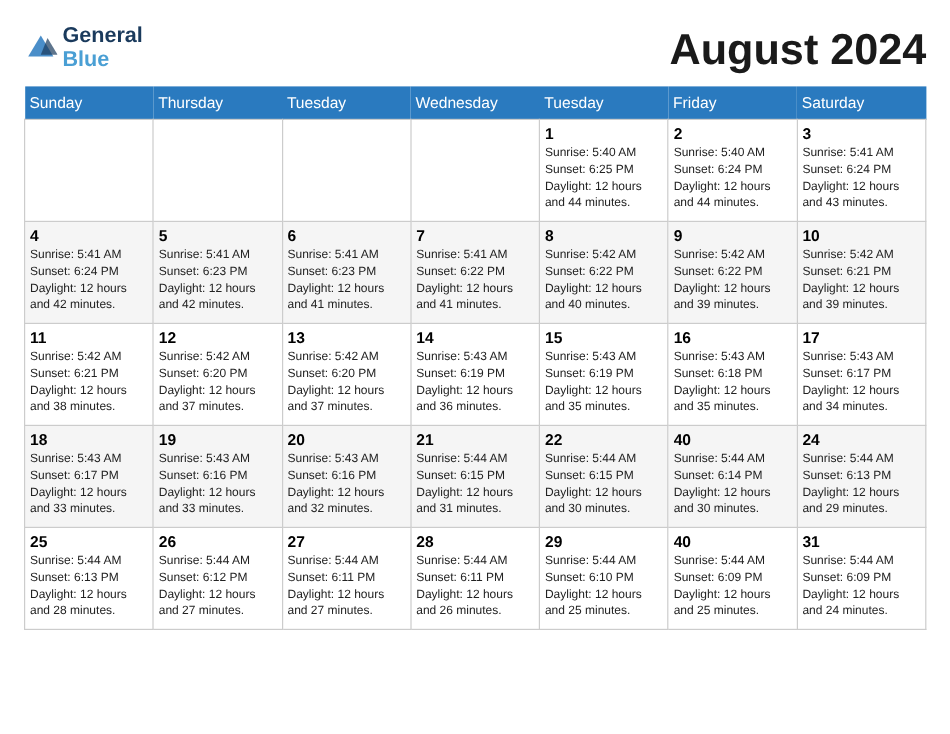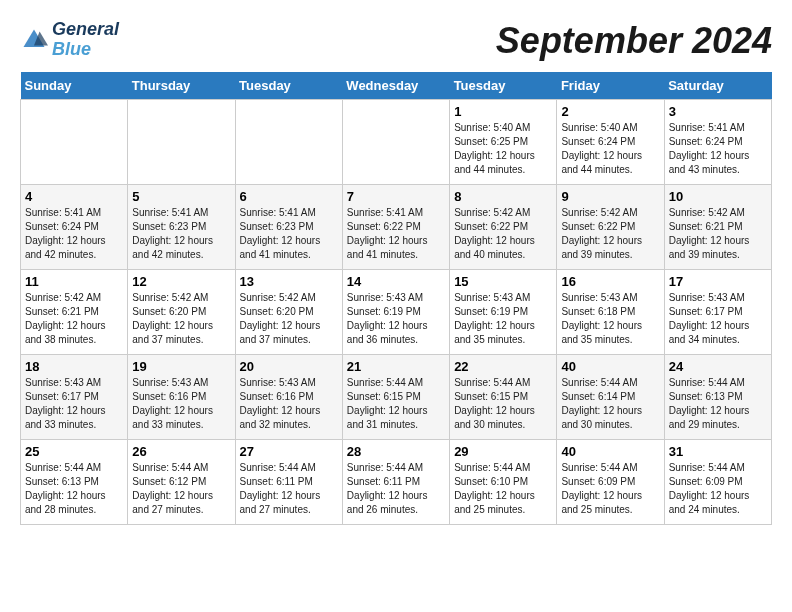--- a/index.html
+++ b/index.html
@@ -8,21 +8,20 @@
       background: #fff;
       width: 792px;
       min-height: 612px;
       padding: 20px;
     }
     .header-section {
       display: flex;
       justify-content: space-between;
       align-items: flex-start;
       margin-bottom: 10px;
-      font-style: italic;
     }
     .logo {
       display: flex;
       align-items: center;
       gap: 4px;
     }
     .logo-text {
       font-size: 18px;
       font-weight: bold;
       color: #1a3a5c;
@@ -51,21 +50,21 @@
       width: 100%;
       border-collapse: collapse;
       font-size: 11px;
     }
     th {
       background-color: #2a7abf;
       color: #fff;
       padding: 6px 4px;
       text-align: left;
       font-size: 13px;
-      font-weight: bold;
+      font-weight: normal;
     }
     td {
       border: 1px solid #ccc;
       vertical-align: top;
       padding: 4px;
       height: 85px;
       width: calc(100% / 7);
     }
     tr:nth-child(even) td {
       background-color: #f5f5f5;
@@ -97,21 +96,21 @@
       <rect x="0" y="0" width="40" height="40" fill="white"></rect>
       <polygon points="20,5 35,30 5,30" fill="#2a7abf" opacity="0.85"></polygon>
       <polygon points="28,8 40,28 20,28" fill="#1a3a5c" opacity="0.7"></polygon>
     </svg>
     <div class="logo-text">
       <div>General</div>
       <span style="color:#4a9fd4;margin-top:12px;">Blue</span>
     </div>
   </div>
   <div class="title-section">
-    <div class="main-title">September 2024</div>
+    <div class="main-title">August 2024</div>
   </div>
 </div>
 
 <table>
   <thead>
     <tr>
     <th>Sunday</th>
         <th>Thursday</th>
         <th>Tuesday</th>
         <th>Wednesday</th>

